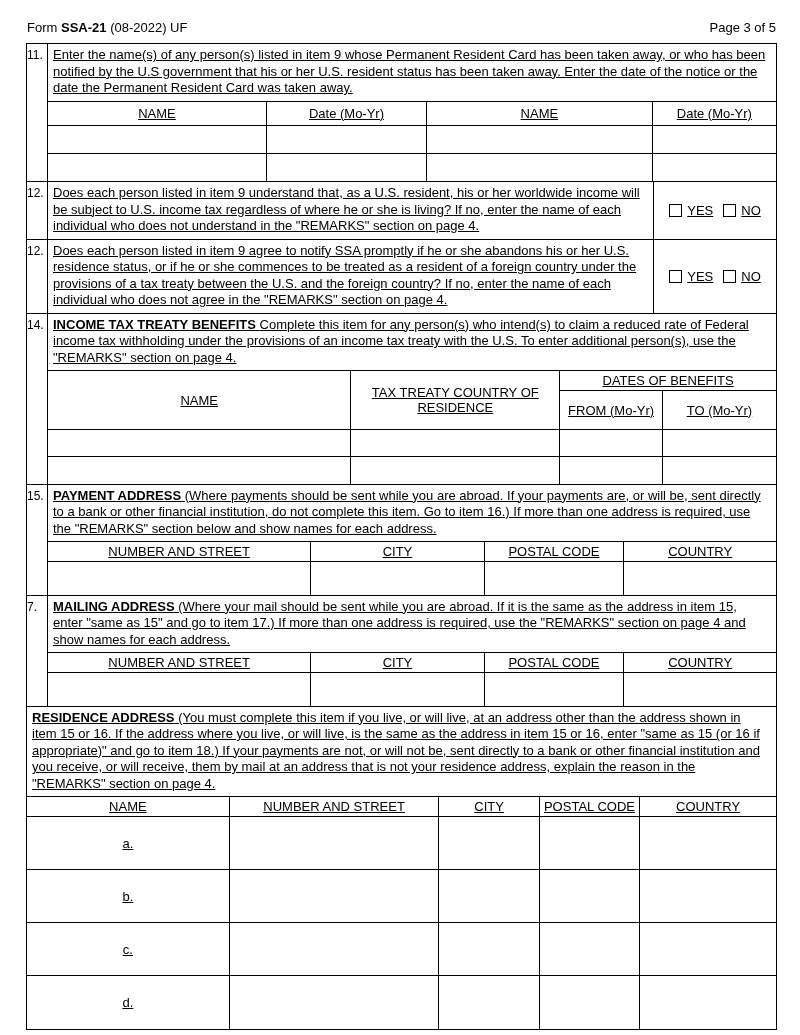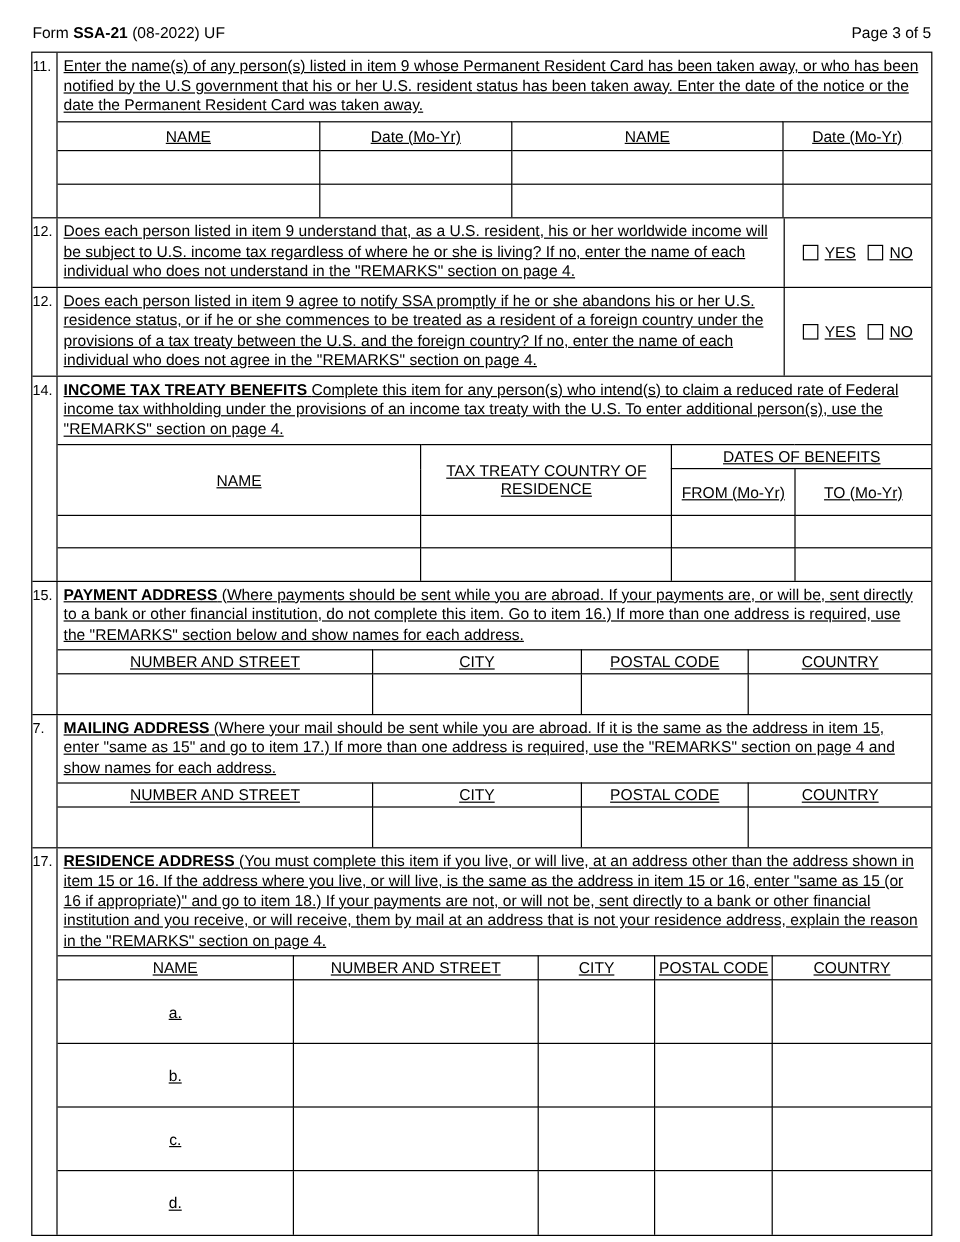--- a/index.html
+++ b/index.html
@@ -221,21 +221,20 @@
               <td></td>
               <td></td>
               <td></td>
             </tr>
           </tbody>
         </table>
       </div>
     </section>
 
     <section class="item">
-      <div class="item-num">17.</div>
       <div class="item-content">
         <p class="item-text"><b>RESIDENCE ADDRESS</b> <span>(You must complete this item if you live, or will live, at an address other than the address shown in item 15 or 16. If the address where you live, or will live, is the same as the address in item 15 or 16, enter "same as 15 (or 16 if appropriate)" and go to item 18.) If your payments are not, or will not be, sent directly to a bank or other financial institution and you receive, or will receive, them by mail at an address that is not your residence address, explain the reason in the "REMARKS" section on page 4.</span></p>
         <table class="grid">
           <colgroup>
               <col style="width:27%">
               <col style="width:28%">
               <col style="width:13.4%">
               <col style="width:13.4%">
               <col style="width:18.2%">
             </colgroup>

